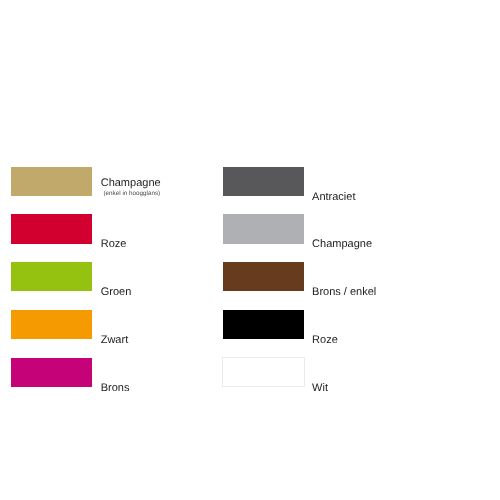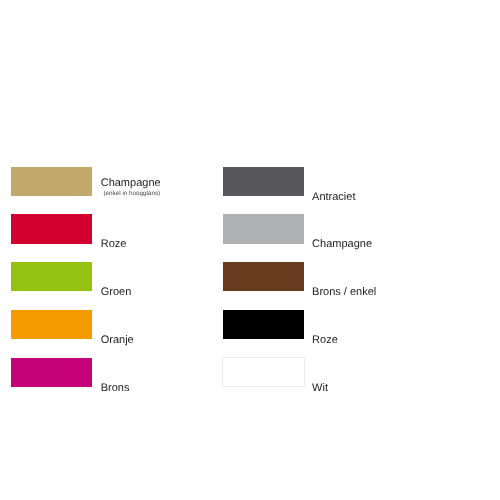--- a/index.html
+++ b/index.html
@@ -91,21 +91,21 @@
     </div>
     <div class="swatch-row" style="left: 11px; top: 230.1px;">
       <div class="swatch-chip" style="background: rgb(149, 193, 17);"></div>
       <div class="swatch-text" style="left: 89.7px;">
         <div class="swatch-label">Groen</div>
       </div>
     </div>
     <div class="swatch-row" style="left: 11px; top: 277.8px;">
       <div class="swatch-chip" style="background: rgb(245, 154, 0);"></div>
       <div class="swatch-text" style="left: 89.7px;">
-        <div class="swatch-label">Oranje</div>
+        <div class="swatch-label">Zwart</div>
       </div>
     </div>
     <div class="swatch-row" style="left: 11px; top: 325.5px;">
       <div class="swatch-chip" style="background: rgb(197, 2, 119);"></div>
       <div class="swatch-text" style="left: 89.7px;">
         <div class="swatch-label">Brons</div>
       </div>
     </div>
     <div class="swatch-row" style="left: 222.7px; top: 134.6px;">
       <div class="swatch-chip" style="background: rgb(88, 88, 90);"></div>

